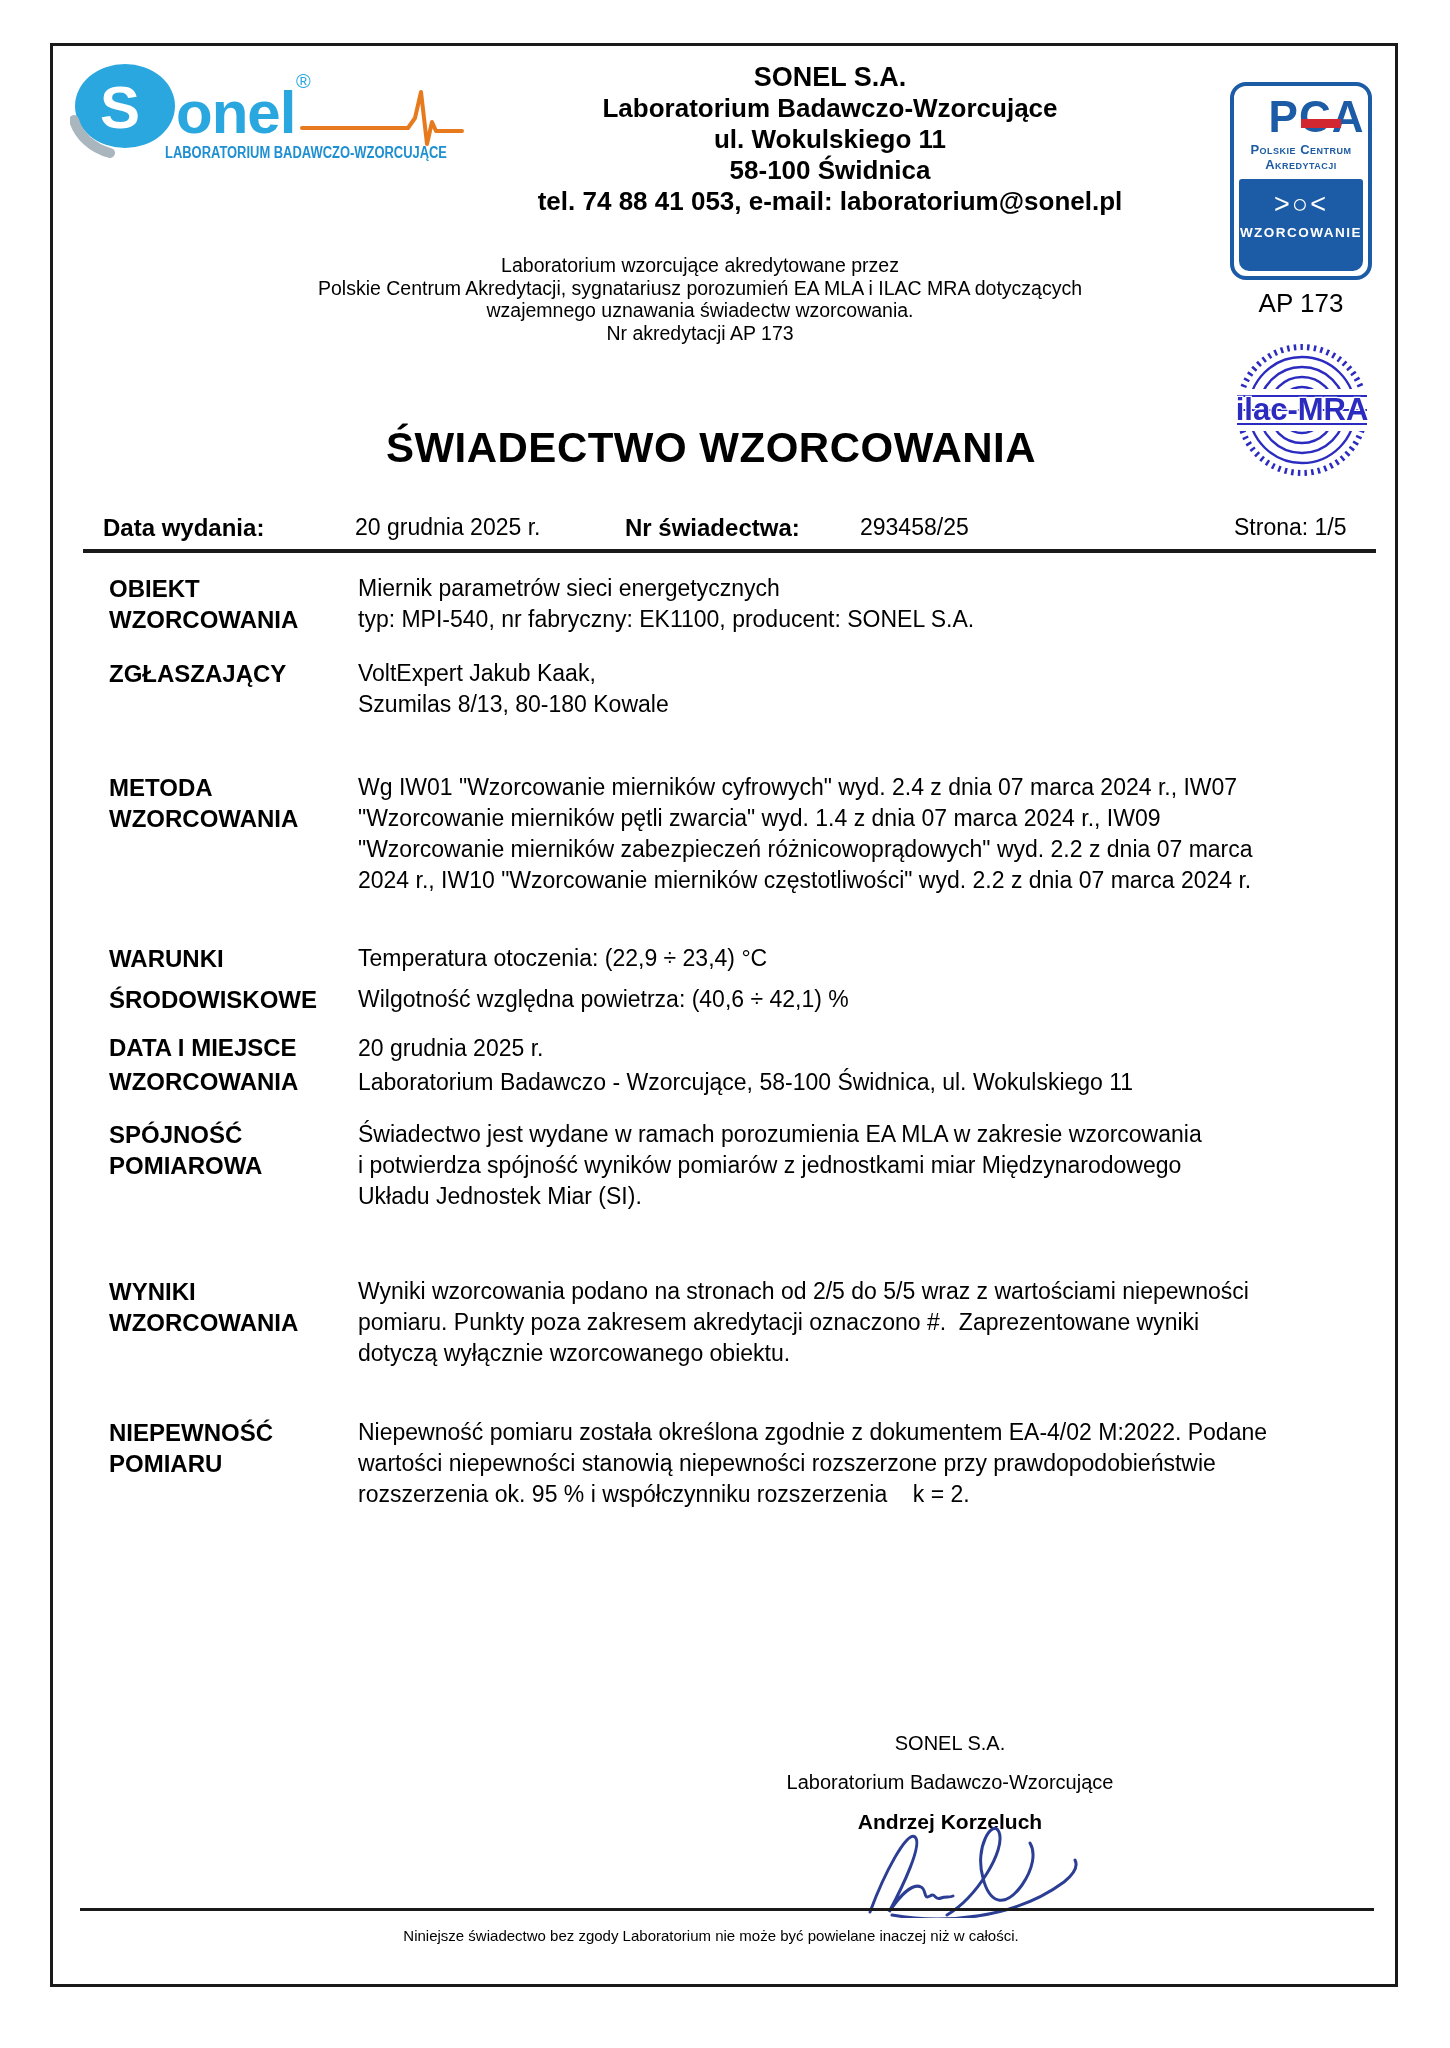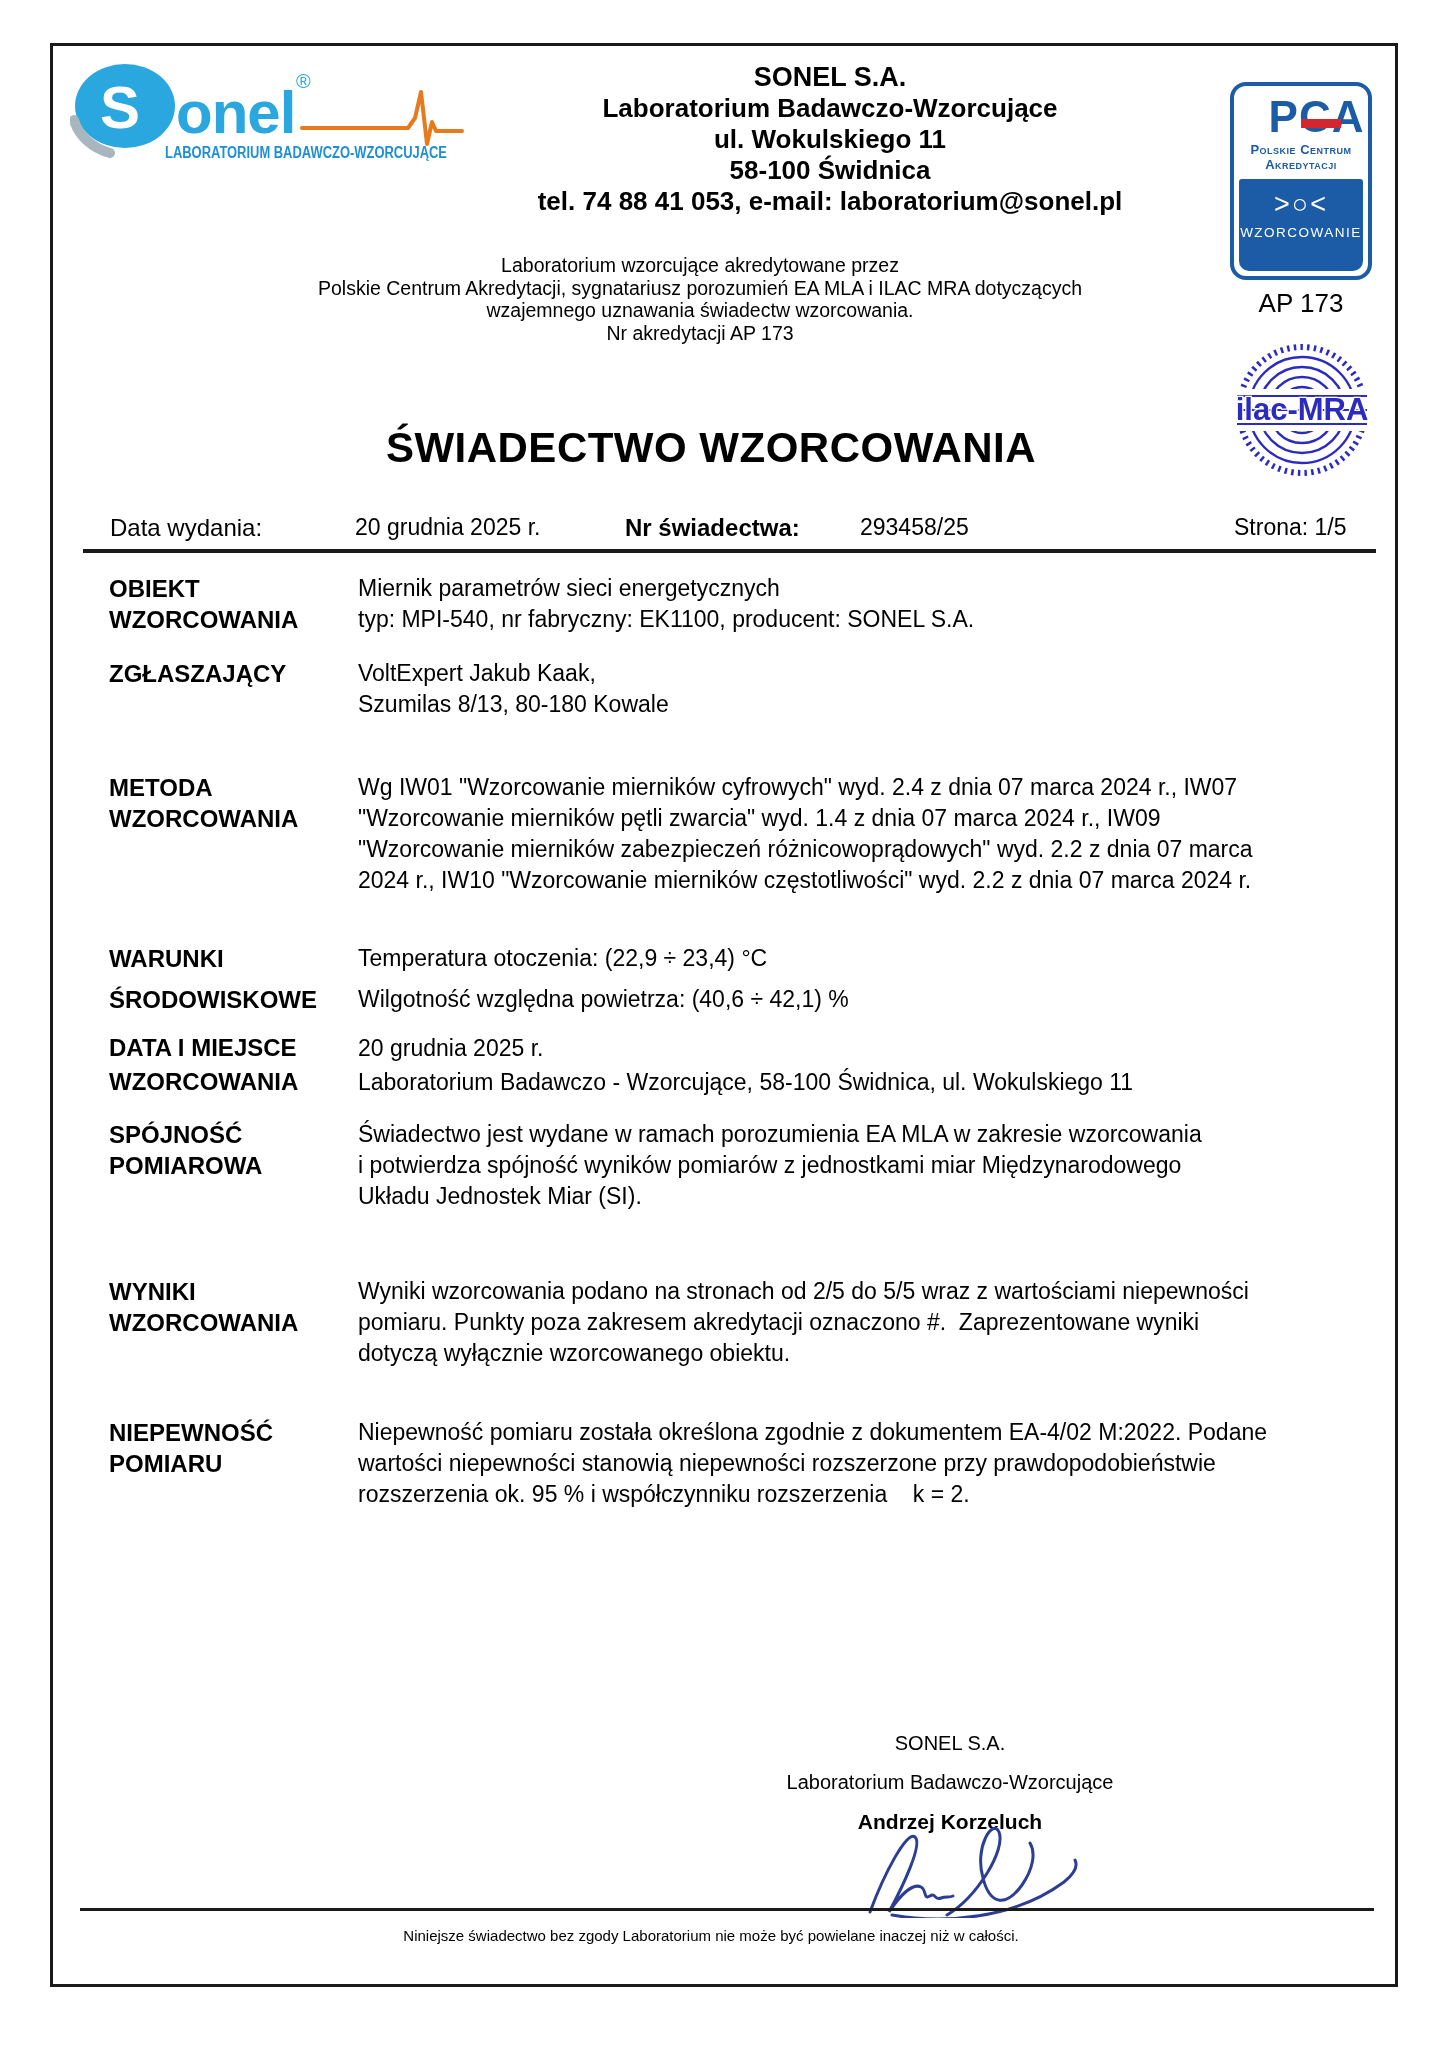--- a/index.html
+++ b/index.html
@@ -36,33 +36,33 @@
   }
   .pca-org{
     margin-top:2px;text-align:center;font-size:13px;font-weight:bold;color:#1C5BA5;
     line-height:15px;font-variant:small-caps;letter-spacing:0.5px;white-space:pre-line;
   }
   .pca-box{
     position:absolute;left:5px;right:5px;bottom:5px;height:92px;background:#1C5BA5;
     border-radius:3px 3px 10px 10px;color:#fff;text-align:center;
   }
   .pca-symbol{margin-top:10px;font-size:27px;line-height:30px;letter-spacing:2px;}
-  .pca-category{margin-top:6px;font-size:13.5px;font-weight:normal;letter-spacing:1.5px;}
+  .pca-category{margin-top:6px;font-size:13.5px;font-weight:bold;letter-spacing:1.5px;}
   .pca-number{
     position:absolute;left:1230px;top:288px;width:142px;text-align:center;font-size:26px;
   }
   .ilac-badge{position:absolute;left:1232px;top:336px;width:140px;height:148px;}
   
   .doc-title{
     position:absolute;left:50px;top:424px;width:1322px;text-align:center;
     font-size:42px;font-weight:bold;letter-spacing:0.5px;
   }
   .meta-row{position:absolute;left:0;top:514px;width:1450px;font-size:23px;}
   .meta-row span{position:absolute;white-space:nowrap;}
-  .m-lab1{left:110px;font-weight:normal;font-size:24px;}
+  .m-lab1{left:103px;font-weight:bold;font-size:24px;}
   .m-val1{left:355px;}
   .m-lab2{left:625px;font-weight:bold;font-size:24px;}
   .m-val2{left:860px;}
   .m-page{left:1234px;text-align:center;}
   .rule-top{position:absolute;left:83px;top:549px;width:1293px;height:4px;background:#1a1a1a;}
   
   .sec{position:absolute;left:0;width:1450px;font-size:23px;line-height:31px;}
   .sec-label{
     position:absolute;left:109px;width:245px;font-weight:bold;font-size:24px;
     white-space:pre-line;

